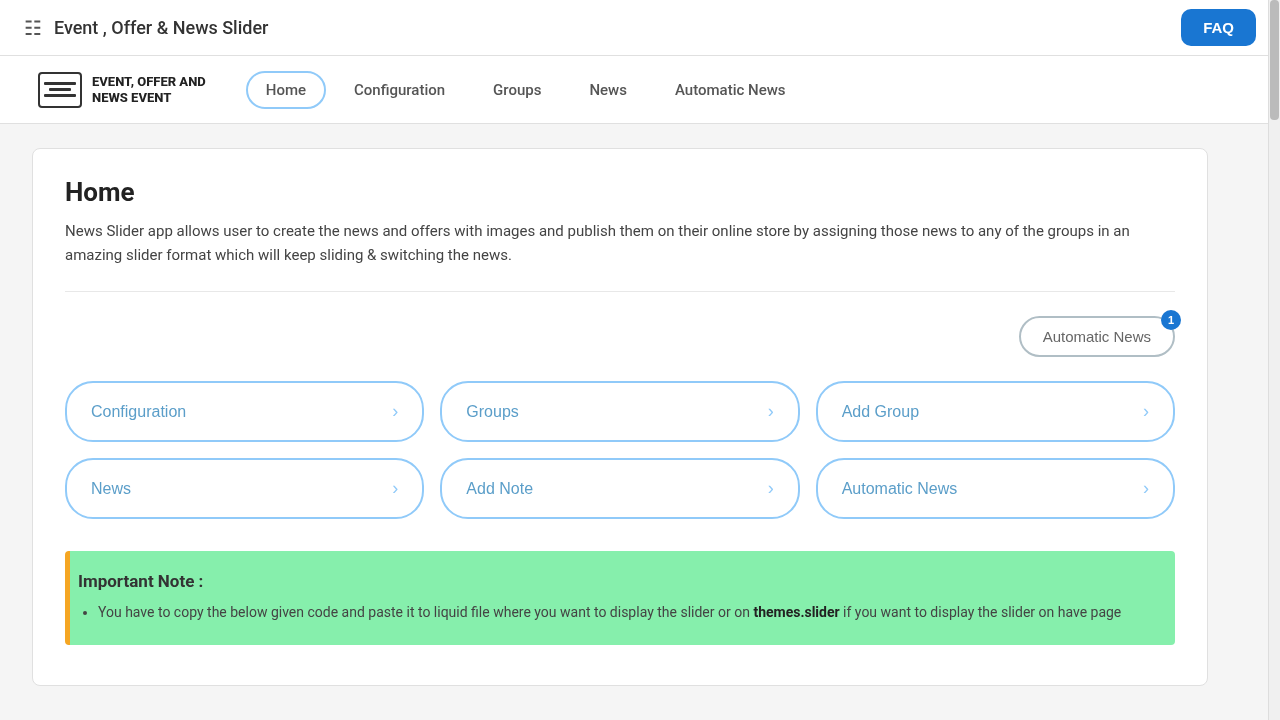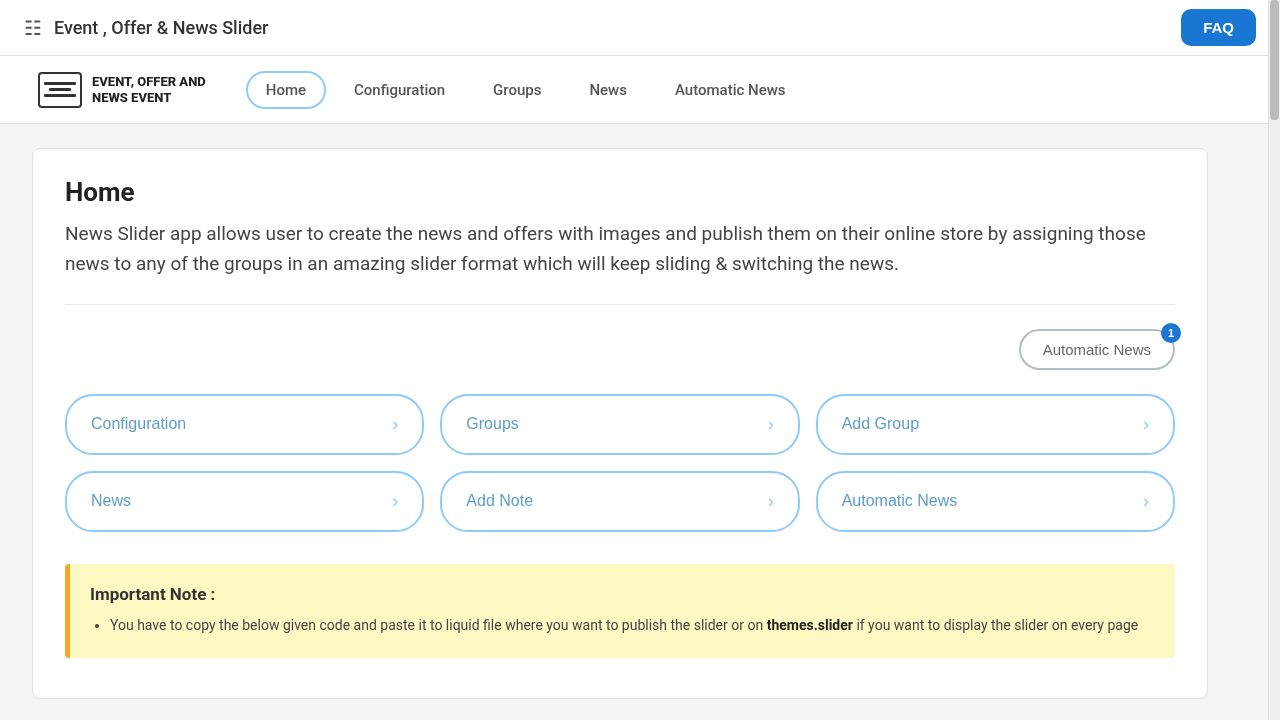--- a/index.html
+++ b/index.html
@@ -55,21 +55,21 @@
     }
 
     
     .main-content { padding: 24px 32px 32px 32px; max-width: 1240px; }
 
     .home-card {
       background: #fff; border-radius: 8px; border: 1px solid #e0e0e0;
       padding: 28px 32px 40px 32px; margin-bottom: 0;
     }
     .home-title { font-size: 26px; font-weight: 700; color: #222; margin-bottom: 12px; }
-    .home-desc { font-size: 19px; color: #444; line-height: 1.6; max-width: 1100px; }
+    .home-desc { font-size: 15px; color: #444; line-height: 1.6; max-width: 1100px; }
 
     
     .card-divider { border: none; border-top: 1px solid #e8e8e8; margin: 24px 0; }
 
     
     .auto-news-top {
       display: flex; justify-content: flex-end; margin-bottom: 24px; position: relative;
     }
     .auto-news-btn-outline {
       border: 2px solid #b0bec5; border-radius: 24px; background: #fff;
@@ -90,22 +90,22 @@
     .grid-btn {
       border: 2px solid #90caf9; border-radius: 28px; background: #fff;
       padding: 18px 24px; font-size: 16px; color: #5b9ec9; cursor: pointer;
       display: flex; align-items: center; justify-content: space-between;
       font-weight: 500; transition: background 0.15s;
     }
     .chevron { font-size: 18px; color: #90caf9; }
 
     
     .important-note {
-      background: #fef9c3; border-left: 5px solid #f5a623;
-      border-radius: 4px; padding: 20px 20px; margin-top: 32px;
+      background: #86efac; border-left: 5px solid #f5a623;
+      border-radius: 4px; padding: 20px 8px; margin-top: 32px;
     }
     .important-note-title { font-size: 17px; font-weight: 700; color: #333; margin-bottom: 10px; }
     .important-note ul { padding-left: 20px; }
     .important-note li { font-size: 14px; color: #444; line-height: 1.7; }
     .important-note strong { font-weight: 700; color: #222; }
   </style>
 </head>
 <body>
 
 <div class="top-bar">
@@ -183,19 +183,19 @@
       <button class="grid-btn">
         <span>Automatic News</span>
         <span class="chevron">›</span>
       </button>
     </div>
 
     <div class="important-note">
       <div class="important-note-title">Important Note :</div>
       <ul>
         <li>
-          <span>You have to copy the below given code and paste it to liquid file where you want to publish the slider or on </span><strong>themes.slider</strong><span> if you want to display the slider on every page</span>
+          <span>You have to copy the below given code and paste it to liquid file where you want to display the slider or on </span><strong>themes.slider</strong><span> if you want to display the slider on have page</span>
         </li>
       </ul>
     </div>
 
   </div>
 </div>
 
 </body></html>

